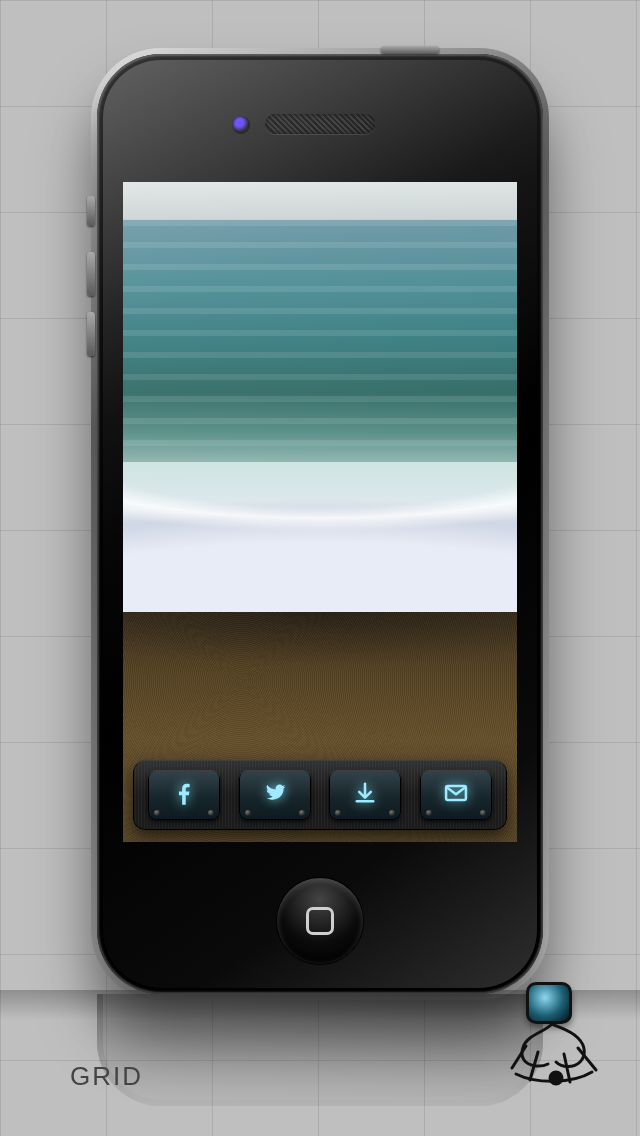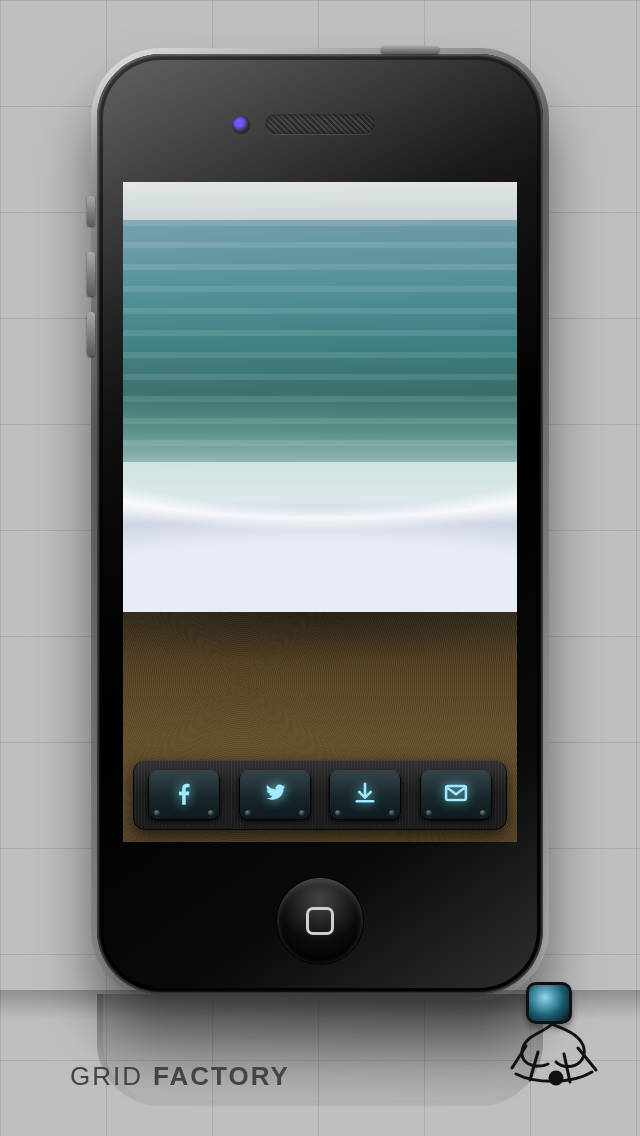--- a/index.html
+++ b/index.html
@@ -290,21 +290,20 @@
     <div class="square"></div>
   </div>
 </div>
 
 <div class="reflection">
   <div class="mini"></div>
 </div>
 
 <div class="brand">
   <span class="thin">GRID</span>
-  <span class="bold">FACTORY</span>
 </div>
 
 <div class="mascot">
   <div class="tv"></div>
   <svg class="scribble" viewBox="0 0 120 108">
     <g stroke="#111" stroke-width="3" fill="none" stroke-linecap="round">
       <path d="M60 42c-6 6-14 8-22 14s-10 16-6 22 16 8 24 4"></path>
       <path d="M60 42c8 4 18 6 26 14s8 18 2 24-18 6-24 0"></path>
       <path d="M34 64l-14 22M46 70l-8 28M72 72l6 28M86 66l18 22"></path>
       <path d="M24 92c20 10 56 10 76-2"></path>

